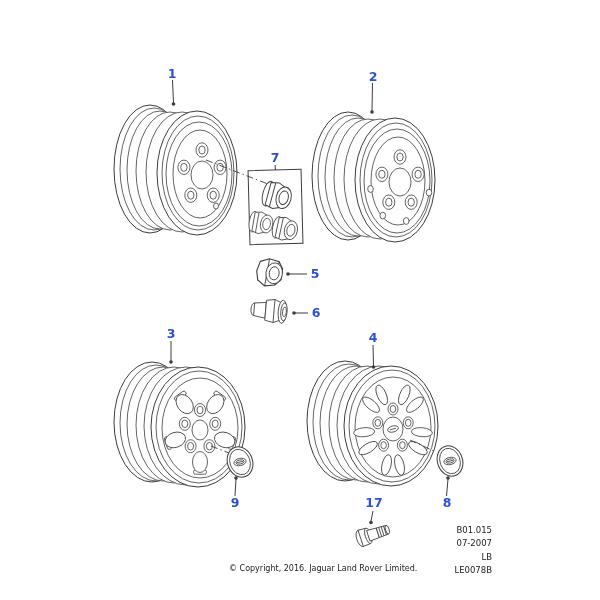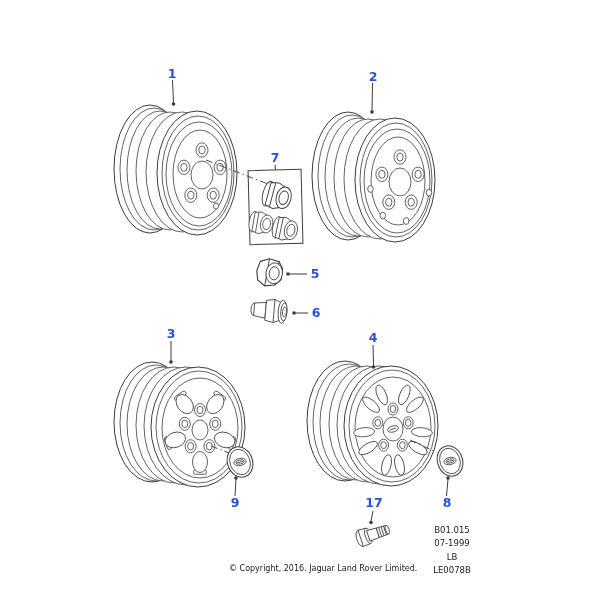--- a/index.html
+++ b/index.html
@@ -19,21 +19,21 @@
   .ln-line{fill:none;stroke:var(--line-color);stroke-width:1;}
   .ln-thin{fill:none;stroke:var(--line-color);stroke-width:0.8;}
   .dot{fill:var(--line-color);stroke:none;}
   .dash{fill:none;stroke:var(--line-color);stroke-width:0.9;stroke-dasharray:7 3 1.5 3;}
   .callout{
     position:absolute;transform:translate(-50%,-50%);
     color:var(--label-color);font-weight:bold;font-size:12.5px;line-height:1;
     cursor:pointer;user-select:none;
   }
   .doc-info{
-    position:absolute;left:412px;top:524px;width:80px;text-align:center;
+    position:absolute;left:412px;top:524px;width:80px;text-align:right;
     font-size:8.5px;line-height:13.4px;color:var(--footer-text-color);
   }
   .copyright{
     position:absolute;left:229px;top:564px;font-size:8px;
     color:var(--footer-text-color);white-space:nowrap;
   }
 </style>
 </head>
 <body>
 
@@ -299,20 +299,20 @@
   <div class="callout" style="left:373px;top:338px">4</div>
   <div class="callout" style="left:315px;top:274px">5</div>
   <div class="callout" style="left:316px;top:313px">6</div>
   <div class="callout" style="left:275px;top:158px">7</div>
   <div class="callout" style="left:447px;top:503px">8</div>
   <div class="callout" style="left:235px;top:503px">9</div>
   <div class="callout" style="left:374px;top:503px">17</div>
 
   <div class="doc-info">
     <div>B01.015</div>
-    <div>07-1999</div>
+    <div>07-2007</div>
     <div>LB</div>
     <div>LE0078B</div>
   </div>
 
   <div class="copyright">© Copyright, 2016. Jaguar Land Rover Limited.</div>
 
 </div>
 
 </body></html>

